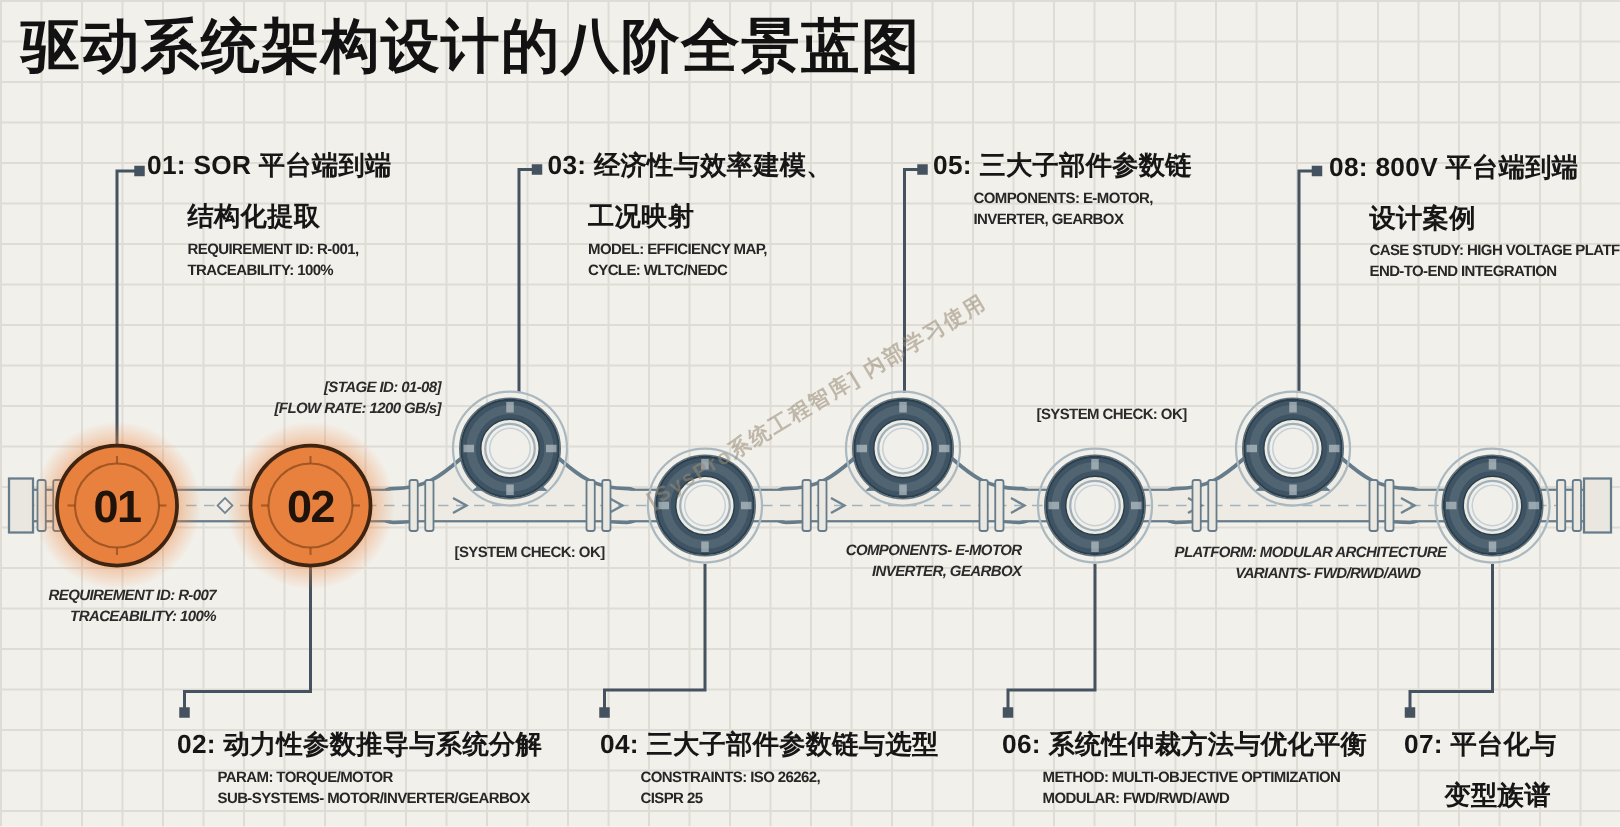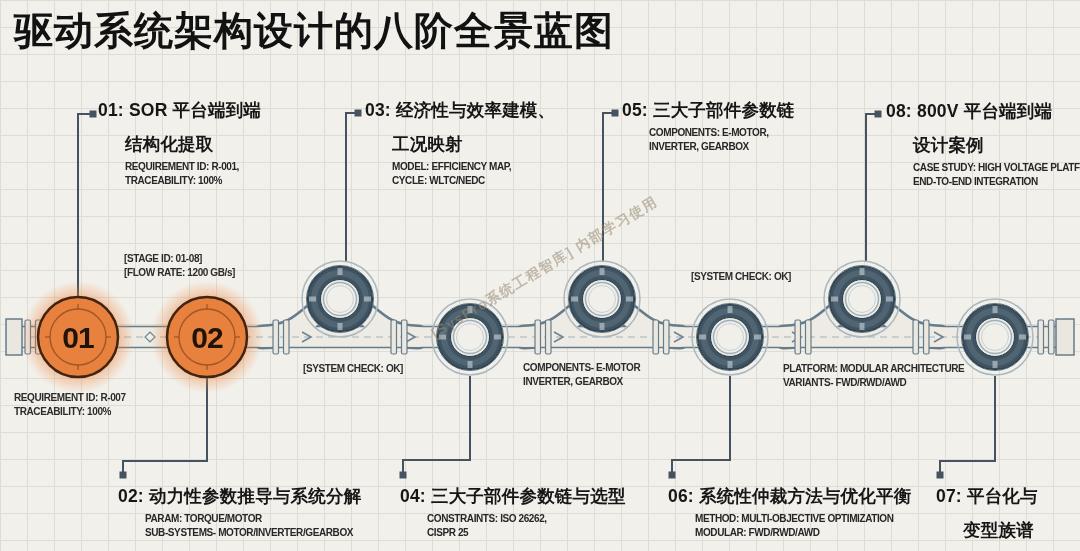--- a/index.html
+++ b/index.html
@@ -15,21 +15,21 @@
     position:absolute;left:14px;top:4px;font-size:39px;font-weight:900;
     color:#121212;letter-spacing:1px;white-space:nowrap;text-align:center;
   }
   .co{position:absolute;white-space:nowrap;color:#161616;}
   .co-l1,.co-l2{font-size:17.5px;font-weight:900;line-height:22px;letter-spacing:0.2px;}
   .co-l2{padding-left:27px;margin-top:12px;}
   .co-sub{margin-top:5px;padding-left:27px;font-size:10px;font-weight:700;
           line-height:13.5px;color:#262626;letter-spacing:-0.4px;}
   .anno{position:absolute;font-size:10px;font-weight:700;color:#2b2b2b;
         line-height:13.5px;letter-spacing:-0.4px;white-space:nowrap;}
-  .anno.center{text-align:left;}
+  .anno.center{text-align:right;font-style:italic;}
   .watermark{
     position:absolute;left:433px;top:326px;transform:rotate(-31deg);
     transform-origin:0 50%;font-size:14px;font-weight:700;
     color:rgba(150,137,115,0.55);letter-spacing:1.5px;white-space:nowrap;
   }
   svg.pipes{position:absolute;left:0;top:0;}
 </style>
 </head>
 <body>
 

